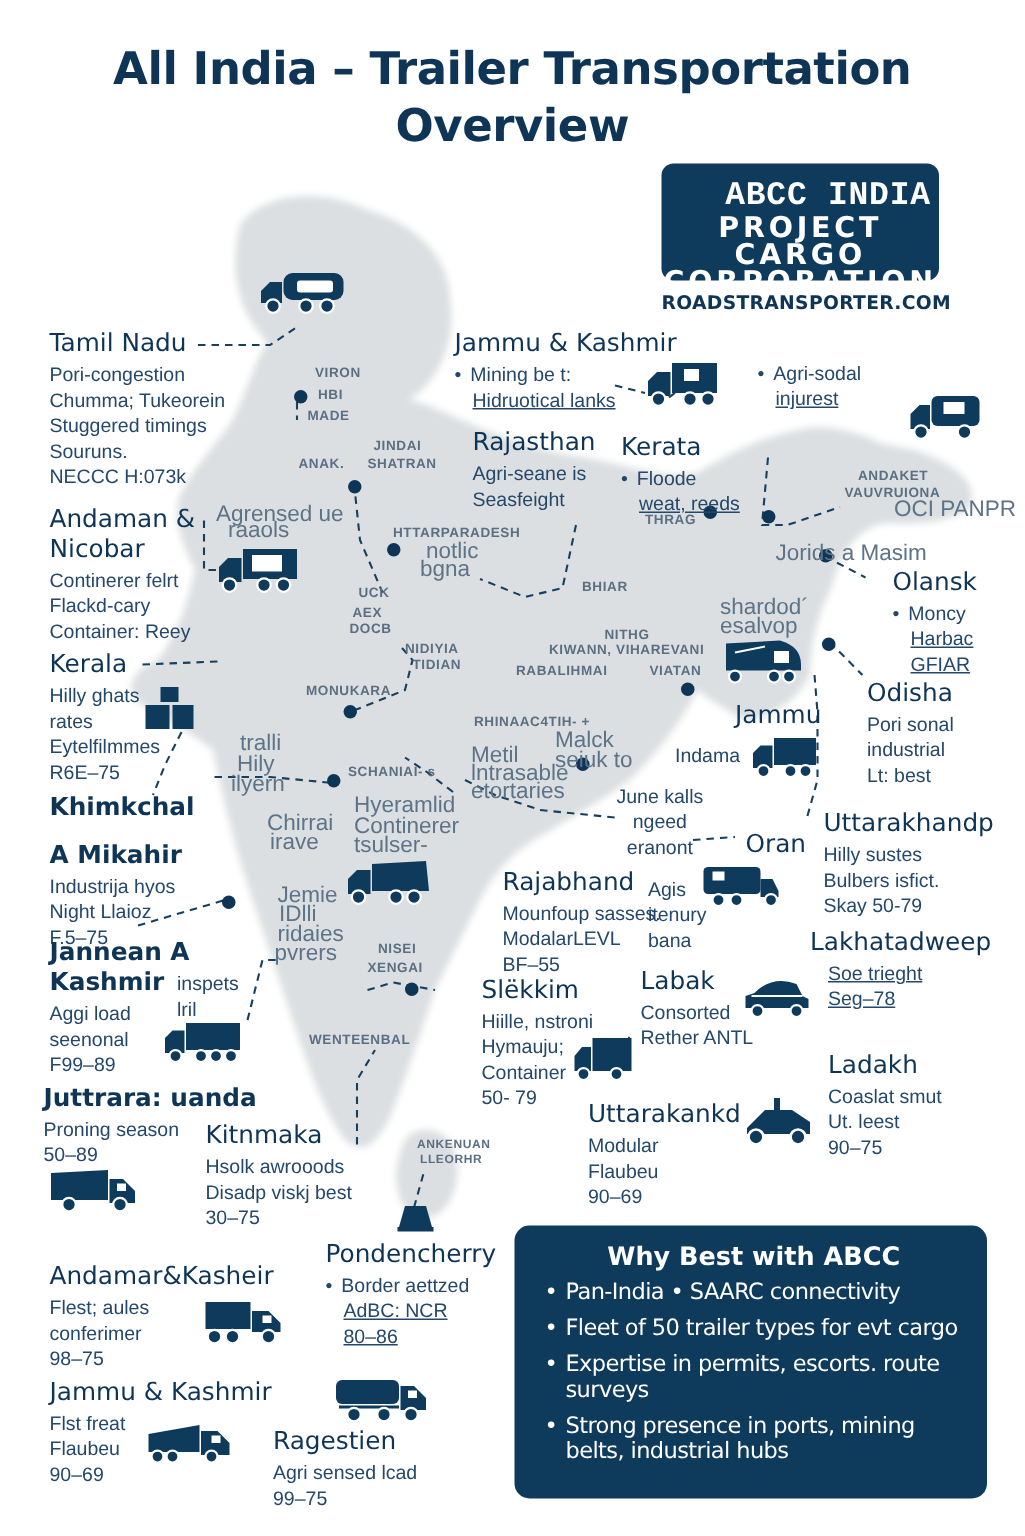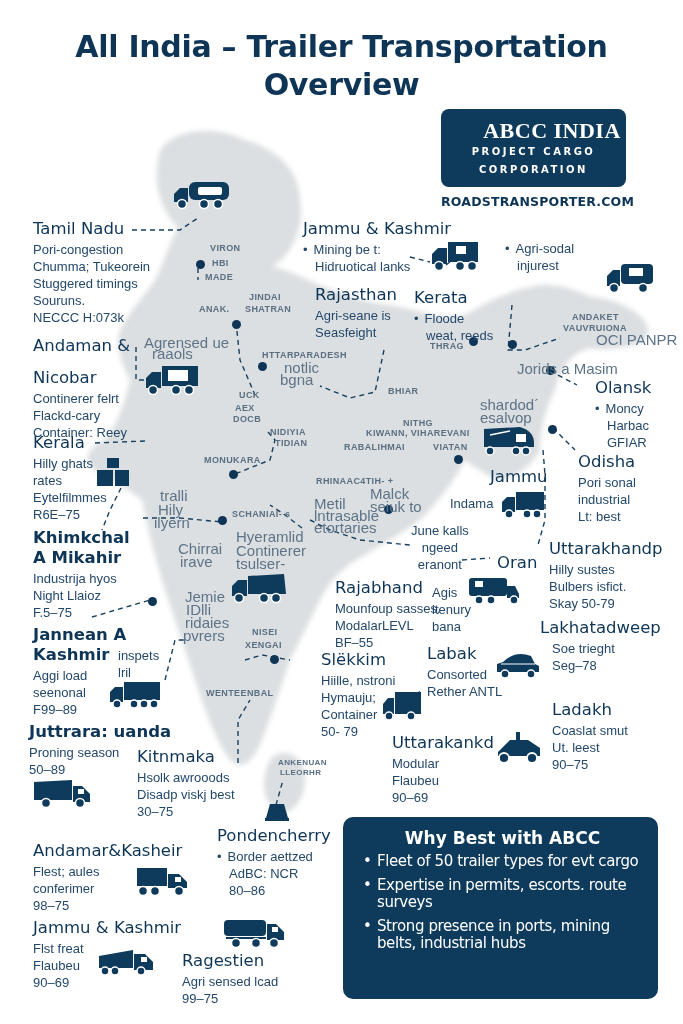--- a/index.html
+++ b/index.html
@@ -1,31 +1,31 @@
 <!DOCTYPE html>
 <html><head>
 <meta charset="utf-8">
 <style>
   * { box-sizing: border-box; margin: 0; padding: 0; }
   html, body { width: 683px; height: 1024px; background: #ffffff; overflow: hidden; }
   body { position: relative; font-family: "Liberation Sans", "DejaVu Sans", sans-serif; color: #123a5a; }
   .title { position: absolute; left: 0; top: 28px; width: 683px; text-align: center; font-family: "DejaVu Sans", sans-serif; font-weight: bold; font-size: 30px; line-height: 38px; color: #0e3556; letter-spacing: -0.3px; }
   .logo { position: absolute; left: 441px; top: 109px; width: 185px; height: 78px; background: #0e3a5c; border-radius: 8px; color: #fff; text-align: center; padding-top: 10px; }
-  .logo .l1 { font-family: Liberation Serif, serif; font-weight: bold; font-size: 22px; line-height: 24px; letter-spacing: 0.5px; padding-left: 37px; }
-  .logo .l2 { font-family: "DejaVu Sans", sans-serif; font-weight: bold; font-size: 10px; line-height: 18px; letter-spacing: 2.5px; }
+  .logo .l1 { font-family: Liberation Mono, monospace; font-weight: bold; font-size: 22px; line-height: 24px; letter-spacing: 0.5px; padding-left: 37px; }
+  .logo .l2 { font-family: "DejaVu Sans", sans-serif; font-weight: bold; font-size: 19px; line-height: 18px; letter-spacing: 2.5px; }
   .site { position: absolute; left: 441px; top: 194px; width: 190px; font-family: "DejaVu Sans", sans-serif; font-weight: bold; font-size: 12.5px; color: #0e3556; letter-spacing: 0.2px; }
 
   .map { position: absolute; left: 0; top: 0; width: 683px; height: 1024px; pointer-events: none; }
 
   .lbl { position: absolute; font-size: 13px; line-height: 16px; color: #1b4466; }
   .lbl .h { font-family: "DejaVu Sans", sans-serif; font-size: 16.5px; line-height: 20px; color: #0e3556; font-weight: 500; display: block; margin-bottom: 2px; white-space: nowrap; }
   .lbl .hb { font-weight: bold; }
   .lbl .ln { display: block; white-space: nowrap; font-size: 13px; line-height: 17px; color: #24486a; }
   .lbl .bul::before { content: "\2022"; margin-right: 6px; }
-  .lbl .ind { padding-left: 12px; }
+  .lbl .ind { padding-left: 12px; text-decoration: underline; }
 
   .ml { position: absolute; font-size: 9px; line-height: 11px; color: #5a6f82; font-weight: bold; letter-spacing: 0.4px; white-space: nowrap; text-align: center; }
   .ml.light { font-weight: normal; font-size: 15px; color: #5d7387; letter-spacing: 0; line-height: 13px; }
 
   .truck { position: absolute; }
   .dot { position: absolute; width: 9px; height: 9px; border-radius: 50%; background: #0e3556; }
 
   .panel { position: absolute; left: 343px; top: 817px; width: 315px; height: 182px; background: #0e3a5c; border-radius: 10px; color: #fff; padding: 10px 16px 0 20px; }
   .panel .ph { text-align: center; font-family: "DejaVu Sans", sans-serif; font-weight: bold; font-size: 17px; line-height: 22px; margin-bottom: 4px; }
   .panel .pi { position: relative; padding-left: 14px; font-size: 15px; line-height: 17px; margin-bottom: 7px; font-family: "DejaVu Sans", sans-serif; letter-spacing: -0.4px; }
@@ -332,21 +332,21 @@
   <span class="ln">Seasfeight</span>
 </div>
 
 <div class="lbl" style="left:414px;top:288px">
   <span class="h">Kerata</span>
   <span class="ln bul">Floode</span>
   <span class="ln ind">weat, reeds</span>
 </div>
 
 <div class="lbl" style="left:33px;top:336px">
-  <span class="h" style="margin-bottom:12px">Andaman &amp;</span>
+  <span class="h" style="margin-bottom:0">Andaman &amp;</span>
   <span class="h">Nicobar</span>
   <span class="ln">Continerer felrt</span>
   <span class="ln">Flackd-cary</span>
   <span class="ln">Container: Reey</span>
 </div>
 
 <div class="lbl" style="left:595px;top:378px">
   <span class="h">Olansk</span>
   <span class="ln bul">Moncy</span>
   <span class="ln ind">Harbac</span>
@@ -369,21 +369,21 @@
 </div>
 
 <div class="lbl" style="left:490px;top:467px">
   <span class="h">Jammu</span>
 </div>
 <div class="lbl" style="left:450px;top:495px">
   <span class="ln">Indama</span>
 </div>
 
 <div class="lbl" style="left:33px;top:528px">
-  <span class="h hb" style="margin-bottom:0">Khimkchal</span>
+  <span class="h hb" style="margin-bottom:12px">Khimkchal</span>
   <span class="h hb">A Mikahir</span>
   <span class="ln">Industrija hyos</span>
   <span class="ln">Night Llaioz</span>
   <span class="ln">F.5–75</span>
 </div>
 
 <div class="lbl" style="left:549px;top:539px">
   <span class="h">Uttarakhandp</span>
   <span class="ln">Hilly sustes</span>
   <span class="ln">Bulbers isfict.</span>
@@ -492,16 +492,17 @@
 </div>
 
 <div class="lbl" style="left:182px;top:951px">
   <span class="h">Ragestien</span>
   <span class="ln">Agri sensed lcad</span>
   <span class="ln">99–75</span>
 </div>
 
 <div class="panel">
   <div class="ph">Why Best with ABCC</div>
+  <div class="pi">Pan-India • SAARC connectivity</div>
   <div class="pi">Fleet of 50 trailer types for evt cargo</div>
   <div class="pi">Expertise in permits, escorts. route surveys</div>
   <div class="pi">Strong presence in ports, mining belts, industrial hubs</div>
 </div>
 
 </body></html>

